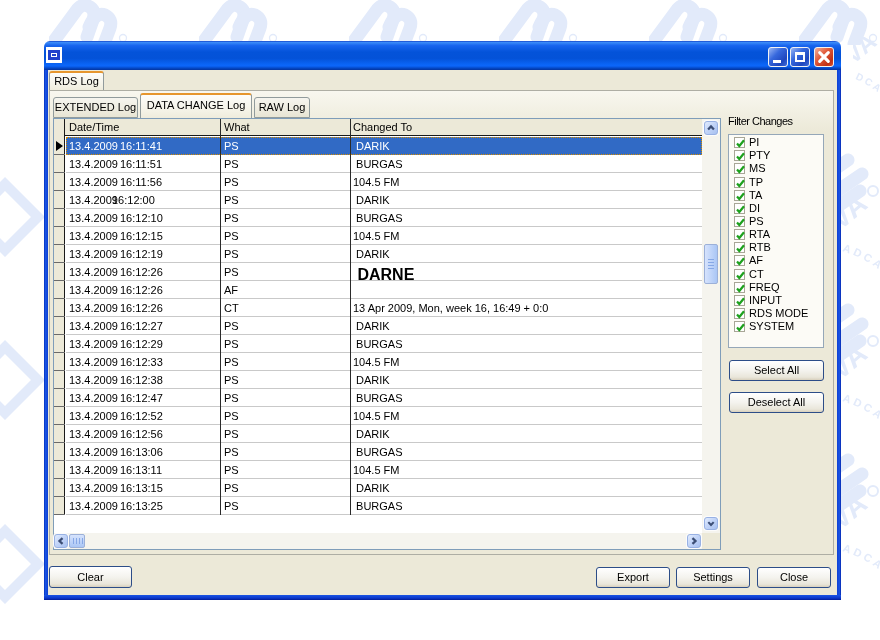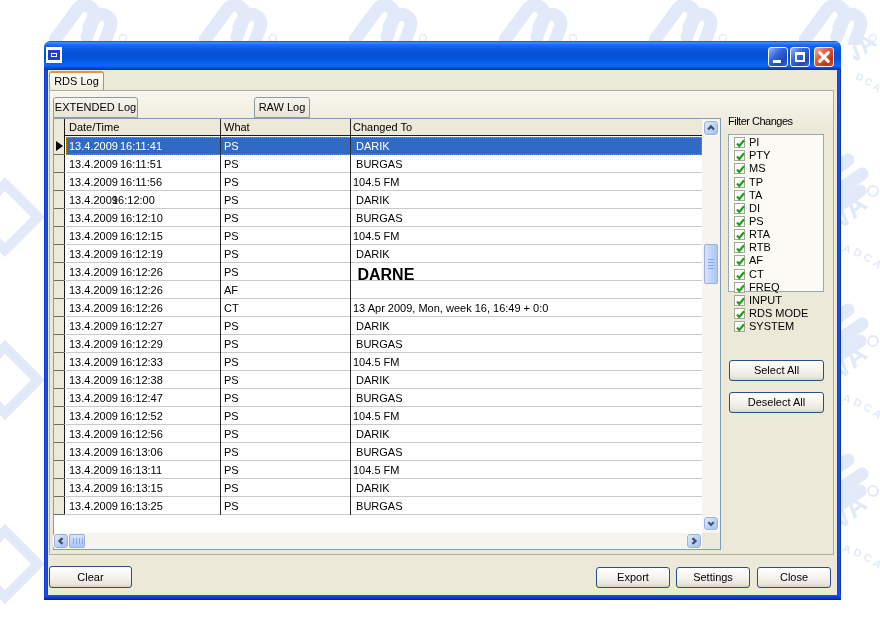--- a/index.html
+++ b/index.html
@@ -47,21 +47,21 @@
 
 
 #grid { left:53px; top:118px; width:668px; height:432px; border:1px solid #7f9db9; background:#fff; }
 
 
 .xpb { position:absolute; border:1px solid #2c4d88; border-radius:3px;
   background:linear-gradient(180deg,#ffffff 0%,#f4f3ee 50%,#e9e6da 85%,#d8d0bd 100%);
   font-size:11px; color:#000; text-align:center; }
 
 
-#fbox { left:728px; top:134px; width:96px; height:158px; border:1px solid #95a7b8; background:#fcfbf6; }
+#fbox { left:728px; top:134px; width:96px; height:214px; border:1px solid #95a7b8; background:#fcfbf6; }
 .cbrow { position:absolute; left:5px; height:13px; font-size:11px; color:#000; white-space:nowrap; }
 .cb { position:absolute; left:0; top:1px; width:11px; height:11px; background:#fff; border:1px solid #a8a696; }
 .cb svg { position:absolute; left:0px; top:0px; }
 .cbl { position:absolute; left:15px; top:0px; }
 </style>
 </head>
 <body>
 <div id="root">
 
   <div id="wmlayer">
@@ -162,20 +162,21 @@
     </div>
   <div id="btnCls" class="tb"><svg width="18" height="18" viewBox="0 0 18 18">
         <path d="M4.7 4.7 L13.3 13.3 M13.3 4.7 L4.7 13.3" stroke="#fff" stroke-width="3.1" stroke-linecap="round"></path>
       </svg></div>
 
   <div class="tab tabon abs" style="left:49px; top:71px; width:55px; height:19px; line-height:16px;">RDS Log</div>
   <div id="page" class="abs"></div>
 
   <div class="tab taboff" style="left:53px; top:97px; width:85px; height:21px; line-height:19px;">EXTENDED Log</div>
   <div class="tab taboff" style="left:254px; top:97px; width:56px; height:21px; line-height:19px;">RAW Log</div>
+  <div class="tab tabon" style="left:140px; top:93px; width:112px; height:25px; line-height:20px;">DATA CHANGE Log</div>
 
   <div id="grid" class="abs">
       <div class="abs" style="left:0;top:0;width:648px;height:17px;background:#ece9d8;border-bottom:1px solid #1a1a1a;"></div>
       <div class="abs" style="left:0;top:0;width:11px;height:396px;background:#ece9d8;border-right:1px solid #1a1a1a;"></div>
       <div class="abs" style="left:15px;top:2px;font-size:11px;">Date/Time</div>
       <div class="abs" style="left:170px;top:2px;font-size:11px;">What</div>
       <div class="abs" style="left:299px;top:2px;font-size:11px;">Changed To</div>
       <div class="abs" style="left:12px;top:18px;width:636px;height:18px;background:#316ac5;border:1px dotted #d78d00;"></div>
       <div class="abs" style="left:2px;top:22px;width:0;height:0;border-left:7px solid #000;border-top:5px solid transparent;border-bottom:5px solid transparent;"></div>
       <div class="abs" style="left:0;top:35px;width:11px;height:1px;background:#6a6a6a;"></div>

